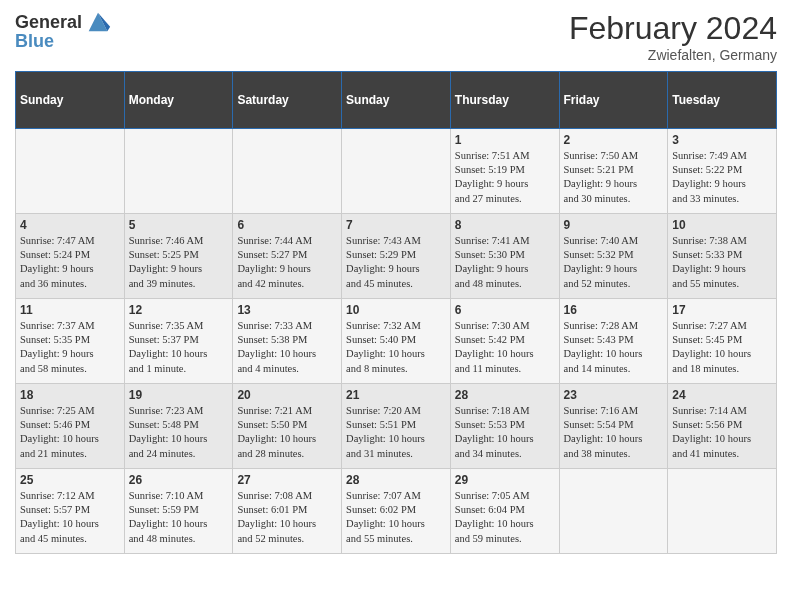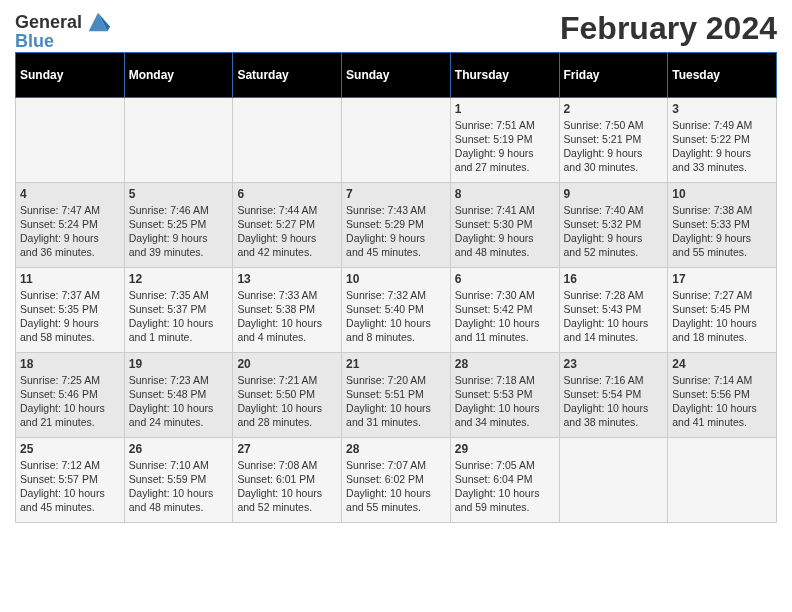--- a/index.html
+++ b/index.html
@@ -7,21 +7,21 @@
       font-family: Arial, sans-serif;
       background: #fff;
       width: 792px;
       min-height: 612px;
       padding: 10px 15px;
     }
     .header {
       display: flex;
       align-items: flex-start;
       justify-content: space-between;
-      margin-bottom: 0;
+      margin-bottom: 8px;
     }
     .logo {
       display: flex;
       align-items: center;
       gap: 0;
     }
     .logo-text {
       font-size: 18px;
       font-weight: bold;
       color: #333;
@@ -35,36 +35,36 @@
       height: 28px;
       margin-left: 2px;
       margin-top: -2px;
     }
     .title-block {
       text-align: right;
     }
     .month-title {
       font-size: 32px;
       color: #333;
-      font-weight: bold;
+      font-weight: normal;
       text-align: right;
     }
     .location {
       font-size: 14px;
       color: #555;
     }
     .calendar {
       width: 100%;
       border-collapse: collapse;
       font-size: 11px;
     }
     .calendar thead th {
-      background: #000000;
+      background: #404040;
       color: #fff;
-      padding: 15px 4px;
+      padding: 21px 4px;
       text-align: left;
       font-size: 12px;
       font-weight: bold;
       border: 1px solid #2a6aae;
     }
     .calendar tbody td {
       vertical-align: top;
       border: 1px solid #ccc;
       padding: 4px 4px;
       width: 14.28%;
@@ -81,20 +81,21 @@
       font-weight: bold;
       font-size: 12px;
       display: block;
       margin-bottom: 2px;
       color: #333;
     }
     .day-info {
       color: #333;
       font-size: 10.5px;
       line-height: 1.35;
+      font-family: Liberation Serif, serif;
     }
     .empty-cell {
       background: #f5f5f5;
     }
   </style>
 </head>
 <body>
 
 <div class="header">
   <div class="logo">
@@ -106,20 +107,21 @@
           <polygon points="15,5 25,25 28,20" fill="#2a6aae"></polygon>
         </svg>
       </div>
       <div style="display:flex;align-items:center;margin-top:-4px;">
         <span class="logo-text"><span>Blue</span></span>
       </div>
     </div>
   </div>
   <div class="title-block">
     <div class="month-title">February 2024</div>
+    <div class="location">Zwiefalten, Germany</div>
   </div>
 </div>
 
 <table class="calendar">
   <thead>
     <tr>
     <th>Sunday</th>
         <th>Monday</th>
         <th>Saturday</th>
         <th>Sunday</th>

